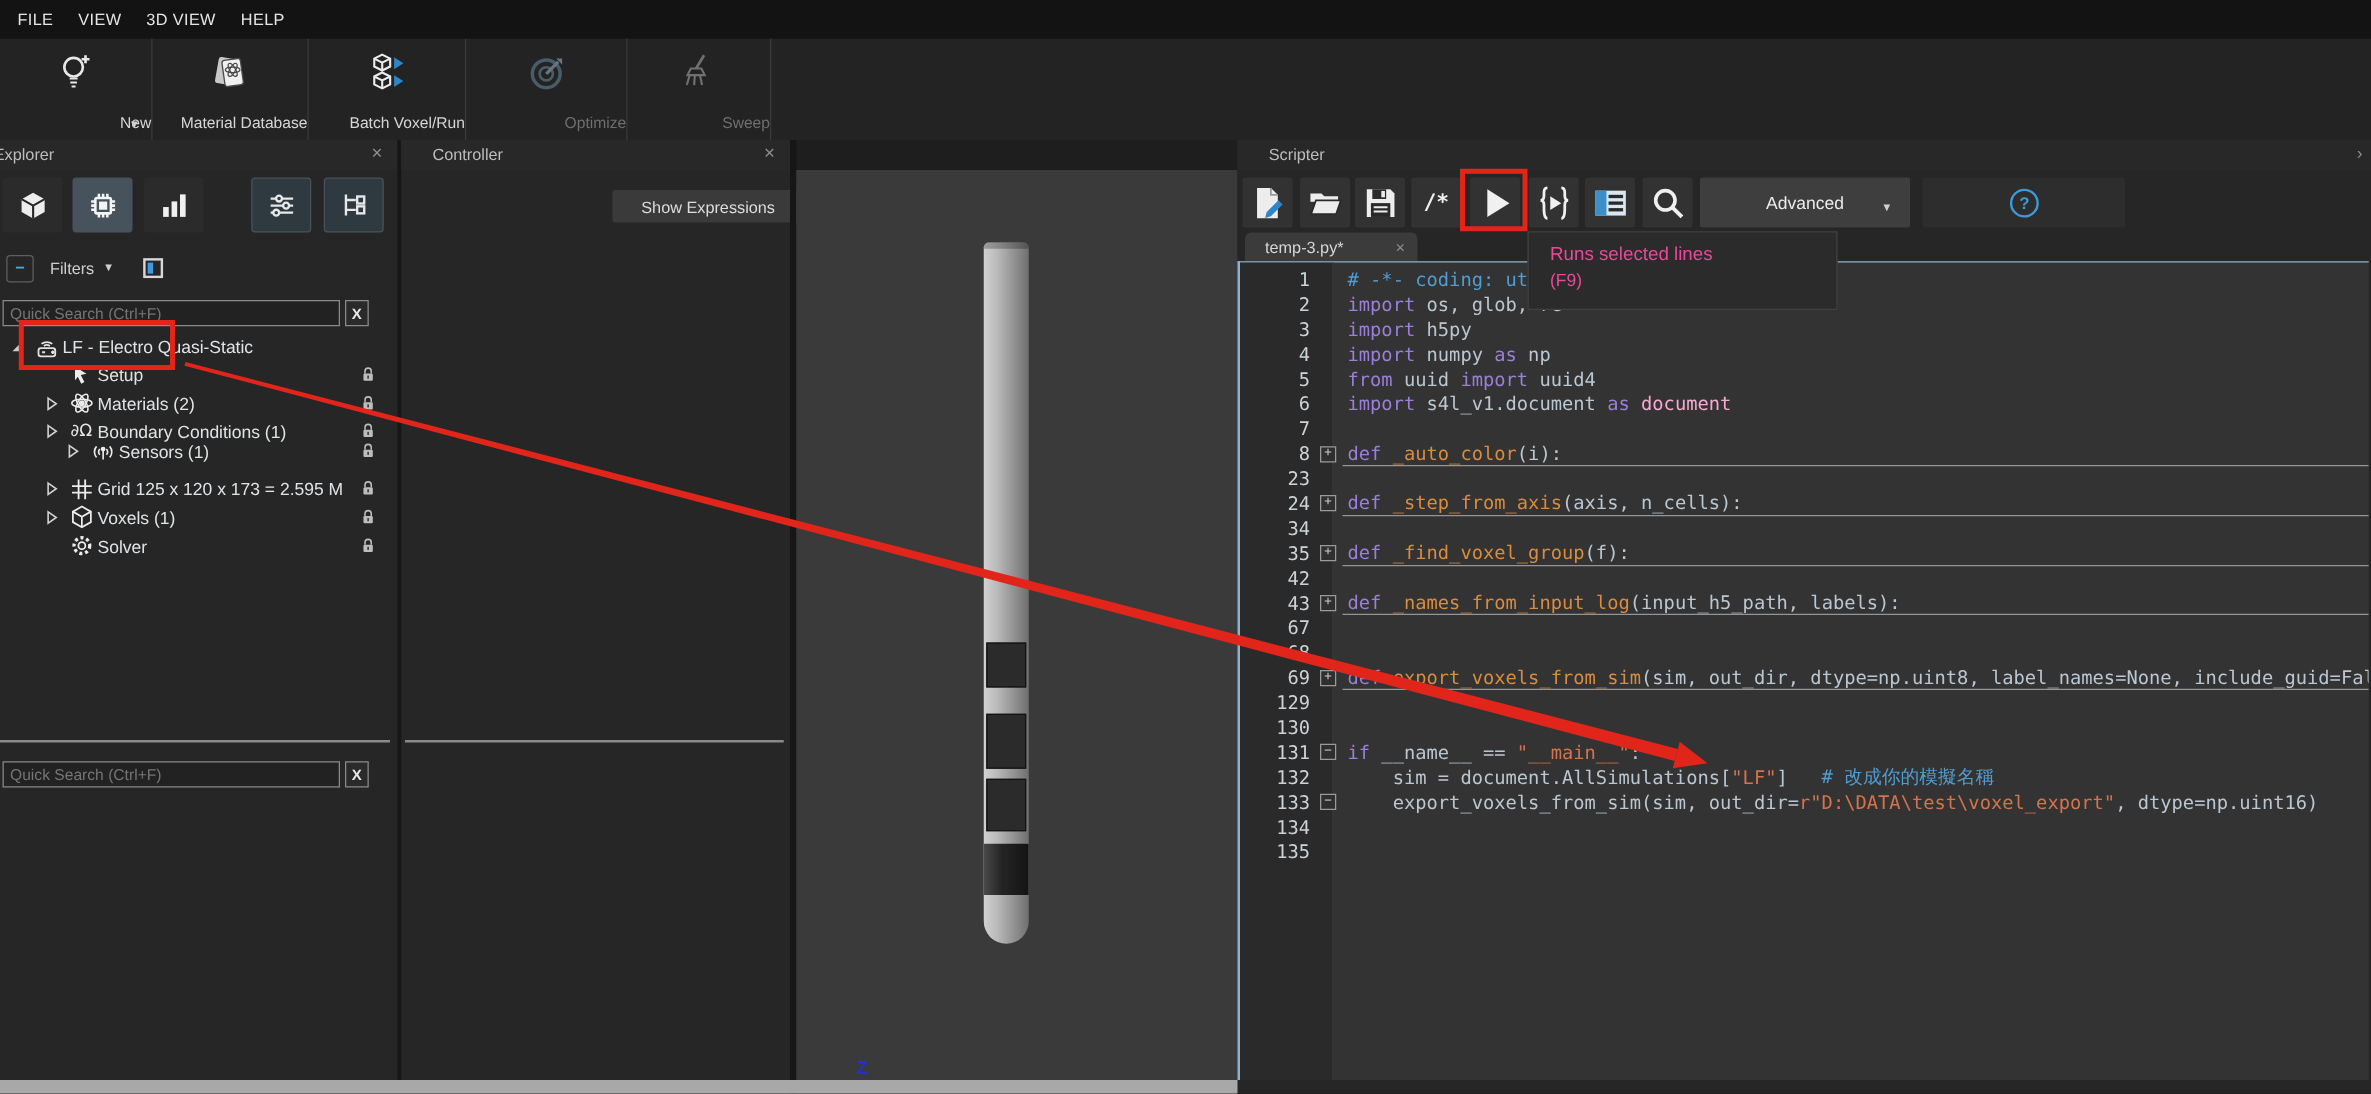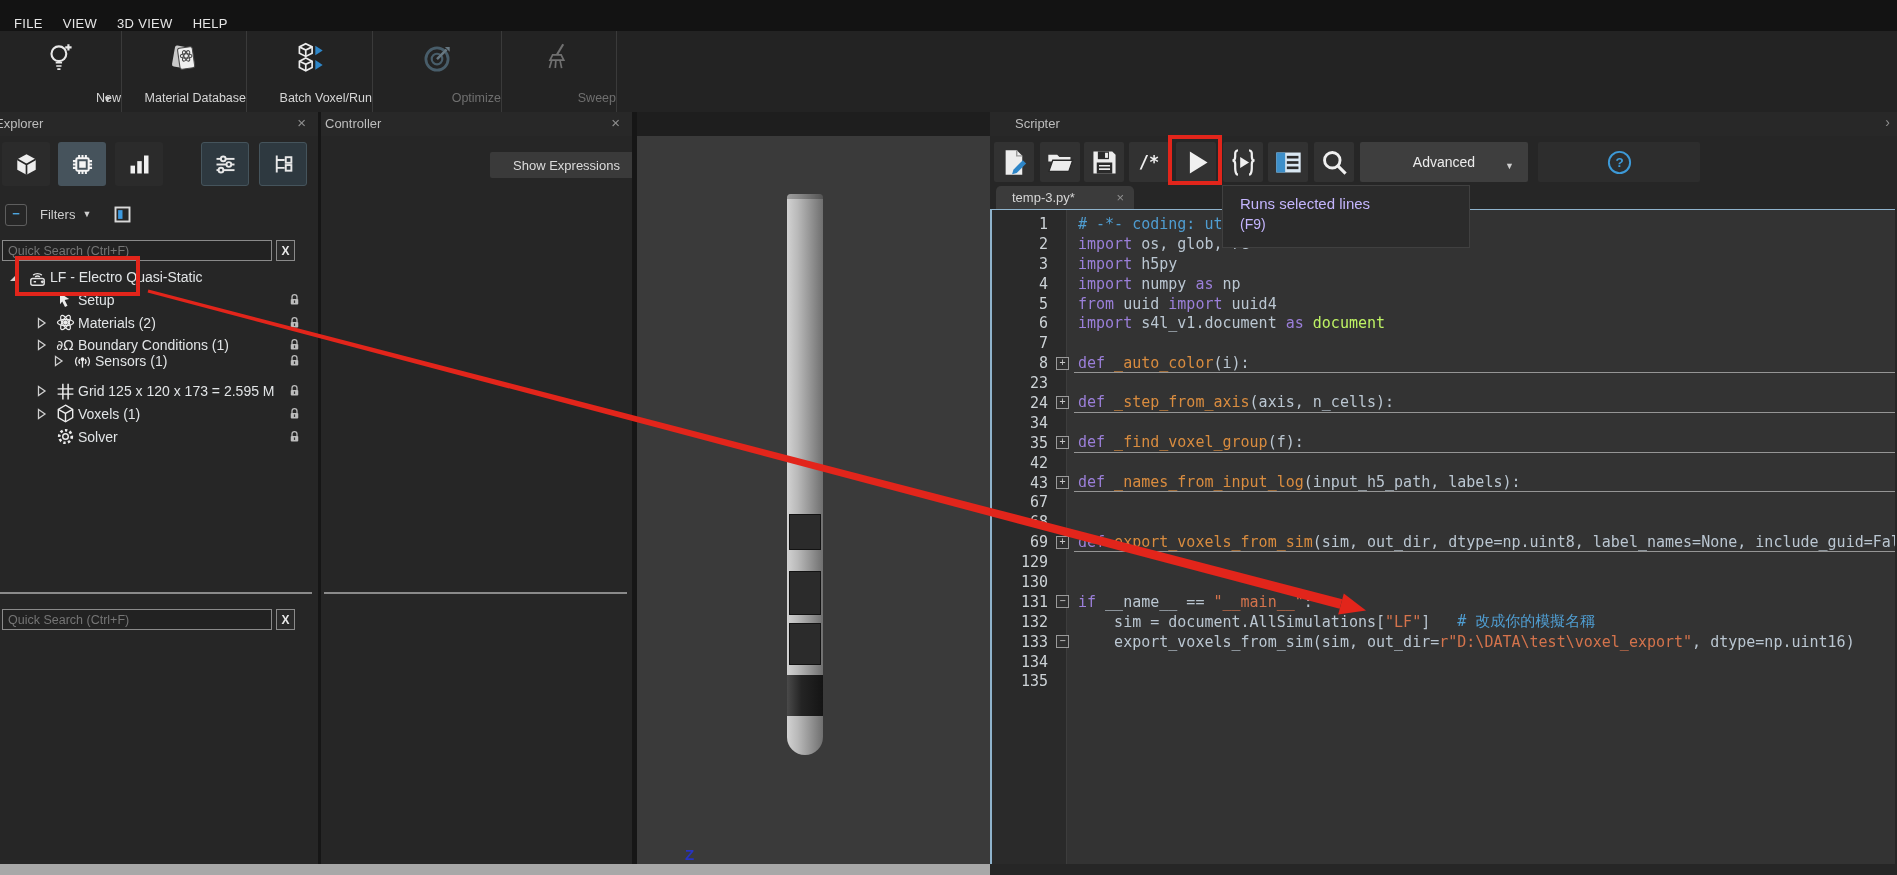--- a/index.html
+++ b/index.html
@@ -3,21 +3,21 @@
 <meta charset="utf-8">
 <style>
   html,body{margin:0;padding:0}
   body{width:1897px;height:875px;position:relative;overflow:hidden;background:#1e1e1e;
        font-family:"Liberation Sans",sans-serif;color:#ddd;-webkit-font-smoothing:antialiased}
   .abs{position:absolute}
   .icon{display:inline-flex;align-items:center;justify-content:center}
 
   
   #menubar{position:absolute;left:0;top:0;width:100%;height:31px;background:#131313;
-           display:flex;align-items:flex-end;padding-left:4px;box-sizing:border-box}
+           display:flex;align-items:center;padding-left:4px;box-sizing:border-box}
   .menu-item{padding:0 10px;font-size:13px;color:#e6e6e6;letter-spacing:.3px;cursor:default}
 
   
   #toolbar{position:absolute;left:0;top:31px;width:100%;height:81px;background:#232323;display:flex}
   .tbtn{position:relative;height:100%;border-right:1px solid #3a3a3a;box-sizing:border-box}
   .ticon{position:absolute;top:9px;left:50%;transform:translateX(-50%)}
   .tlabel{position:absolute;bottom:7px;width:100%;text-align:right;font-size:12.5px;color:#d6d6d6}
   .tbtn.disabled .tlabel{color:#6f6f6f}
   .tbtn.disabled .ticon{opacity:.65}
   .new-caret{position:absolute;right:9px;bottom:8px;font-size:9px;color:#cfcfcf}
@@ -91,21 +91,21 @@
   .crow{height:19.9px;display:flex;align-items:center;font-family:"DejaVu Sans Mono",monospace;font-size:15px}
   .gnum{width:56px;text-align:right;padding-right:8px;color:#ccd2d6;flex:none}
   .gfold{width:18px;flex:none;display:flex;align-items:center;justify-content:flex-start}
   .foldbox{width:11px;height:11px;border:1px solid #9a9a9a;font-size:10px;line-height:10px;
         text-align:center;color:#c8c8c8;background:#2f2f2f}
   .ccode{flex:1;white-space:pre;overflow:hidden;height:100%;display:flex;align-items:center;padding-left:4px;box-sizing:border-box}
   .ccode.u{border-bottom:1px solid #959595}
 
   
   #tooltip{position:absolute;left:1222px;top:185px;width:248px;height:63px;background:#2b2b2b;
-        border:1px solid #404040;box-sizing:border-box;z-index:60;padding:9px 0 0 17px;color:#c4b5fd}
+        border:1px solid #404040;box-sizing:border-box;z-index:60;padding:9px 0 0 17px;color:#ec4899}
   #tooltip .tl1{font-size:15px}
   #tooltip .tl2{font-size:14px;margin-top:4px}
 
   #bottombar{position:absolute;left:0;top:864px;width:990px;height:11px;background:#a8a8a8}
 
   #annot{position:absolute;left:0;top:0;z-index:100;pointer-events:none}
 </style>
 </head>
 <body>
 
@@ -425,21 +425,21 @@
    </div>
     </div>
   <div class="hsep" style="left:0;top:480px;width:312px"></div>
   <input class="qsearch" style="top: 497px;" placeholder="Quick Search (Ctrl+F)">
   <div class="qclear" style="top:497px">X</div>
 </div>
 <div id="div-ex" class="abs"></div>
 
 <div id="controller" class="panel">
   <div class="panel-head">
-    <span class="panel-title" style="padding-left:4px">Controller</span>
+    <span class="panel-title" style="padding-left:25px">Controller</span>
     <span class="panel-close">×</span>
   </div>
   <div id="show-expr" class="abs">Show Expressions</div>
   <div class="hsep" style="left:3px;top:480px;width:303px"></div>
 </div>
 <div id="div-ct" class="abs"></div>
 
 <div id="viewport" class="abs">
   <div id="probe">
     <div class="band" style="top:320px;height:36px"></div>
@@ -567,21 +567,21 @@
       <span class="ccode"><span style="color:#9b7fd9">import</span><span style="color:#bac6d1"> numpy </span><span style="color:#9b7fd9">as</span><span style="color:#bac6d1"> np</span></span>
     </div>
         <div class="crow">
       <span class="gnum">5</span>
       <span class="gfold"></span>
       <span class="ccode"><span style="color:#9b7fd9">from</span><span style="color:#bac6d1"> uuid </span><span style="color:#9b7fd9">import</span><span style="color:#bac6d1"> uuid4</span></span>
     </div>
         <div class="crow">
       <span class="gnum">6</span>
       <span class="gfold"></span>
-      <span class="ccode"><span style="color:#9b7fd9">import</span><span style="color:#bac6d1"> s4l_v1.document </span><span style="color:#9b7fd9">as</span><span style="color:#bef264"> document</span></span>
+      <span class="ccode"><span style="color:#9b7fd9">import</span><span style="color:#bac6d1"> s4l_v1.document </span><span style="color:#9b7fd9">as</span><span style="color:#f9a8d4"> document</span></span>
     </div>
         <div class="crow">
       <span class="gnum">7</span>
       <span class="gfold"></span>
       <span class="ccode"></span>
     </div>
         <div class="crow">
       <span class="gnum">8</span>
       <span class="gfold">
             <span class="foldbox">+</span>

